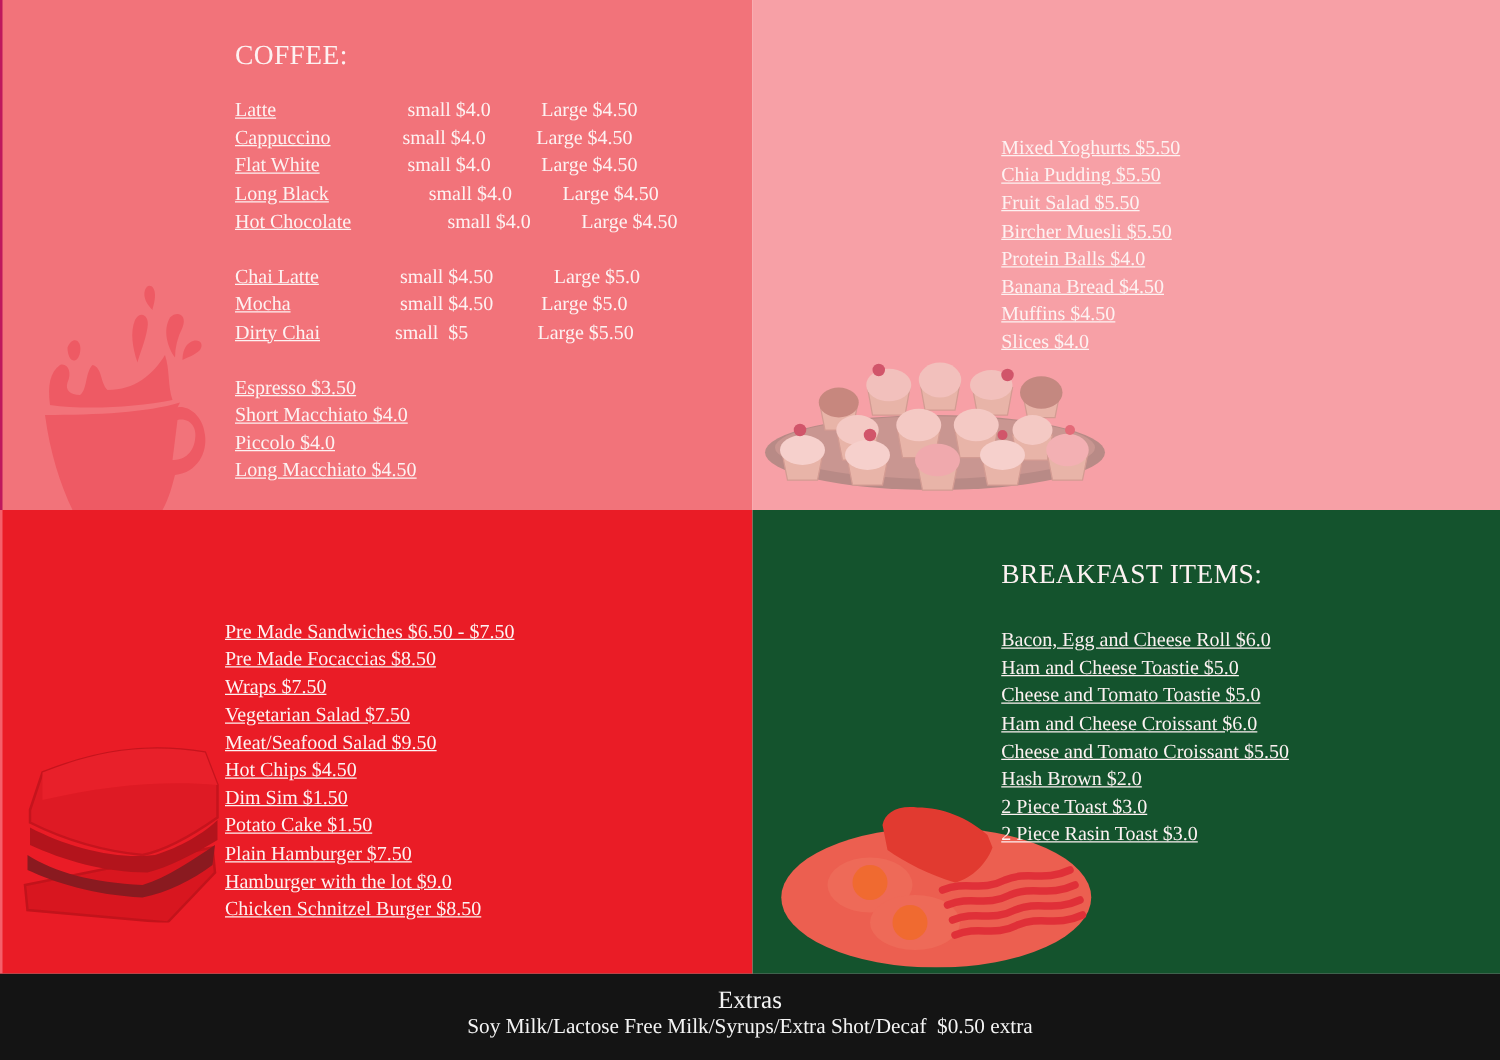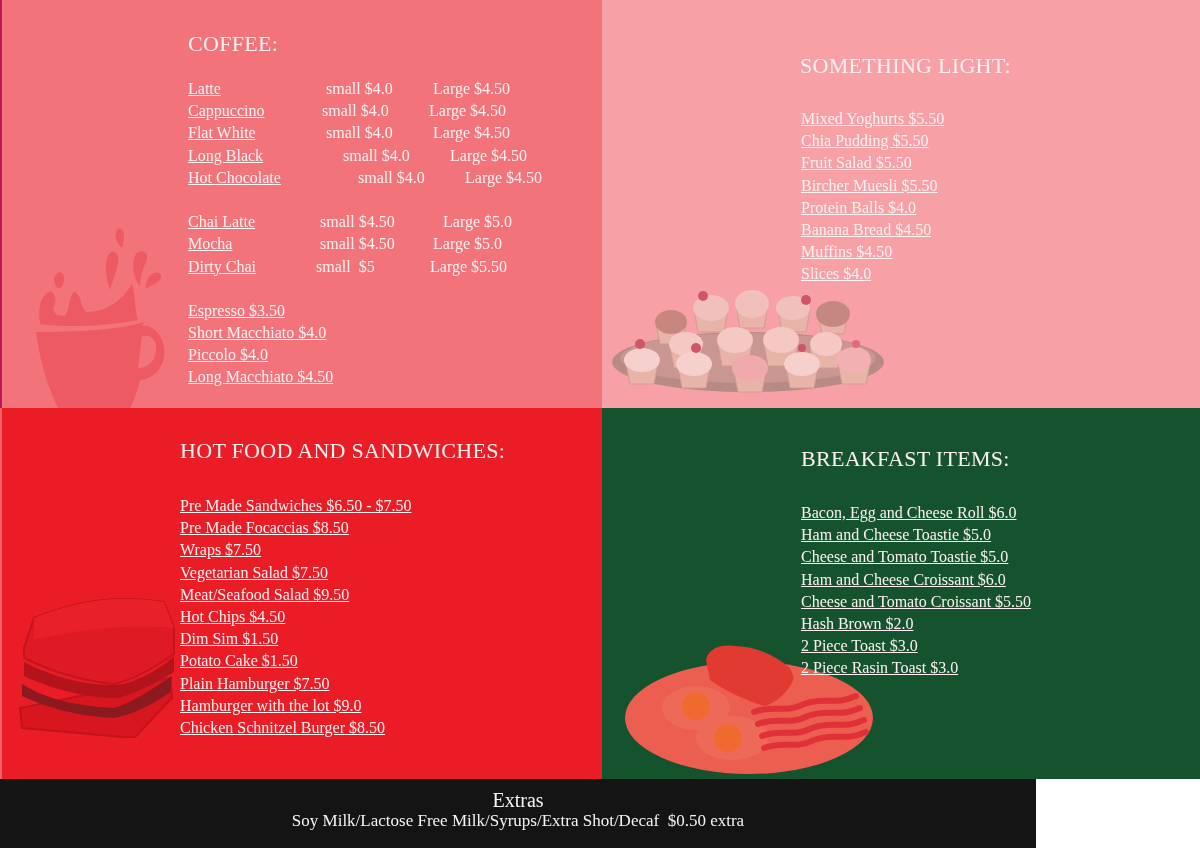--- a/index.html
+++ b/index.html
@@ -6,21 +6,21 @@
     body {
       width: 1200px; height: 848px; position: relative; overflow: hidden;
       font-family: "Liberation Serif", "DejaVu Serif", serif;
       color: #fdf2f2;
     }
     .quad { position: absolute; overflow: hidden; }
     #q-coffee { left: 0; top: 0; width: 602px; height: 408px; background: #f2737a; border-left: 2px solid #be185d; box-sizing: border-box; }
     #q-light { left: 602px; top: 0; width: 598px; height: 408px; background: #f7a0a6; }
     #q-hot { left: 0; top: 408px; width: 602px; height: 371px; background: #ea1c26; border-left: 2px solid #f4606a; box-sizing: border-box; }
     #q-breakfast { left: 602px; top: 408px; width: 598px; height: 371px; background: #14532d; }
-    #footer { position: absolute; left: 0; top: 779px; width: 1036px; height: 69px; background: #141414; text-align: center; color: #f4f4f4; }
+    #footer { position: absolute; left: 0; top: 779px; width: 1200px; height: 69px; background: #141414; text-align: center; color: #f4f4f4; }
 
     .heading { position: absolute; font-size: 22px; letter-spacing: 0.3px; white-space: nowrap; }
     .list { position: absolute; font-size: 16px; line-height: 22.2px; white-space: nowrap; }
     .row { height: 22.2px; position: relative; text-decoration: underline; }
     .gap { height: 22.2px; }
     .c2, .c3 { position: absolute; top: 0; }
 
     .illus { position: absolute; }
     #footer .ft-title { font-size: 20px; padding-top: 10px; line-height: 22px; }
     #footer .ft-line { font-size: 17px; line-height: 20px; }
@@ -108,21 +108,20 @@
         <ellipse cx="192" cy="80" rx="18" ry="12"></ellipse>
         <ellipse cx="244" cy="76" rx="17" ry="13" fill="#f3b0b3"></ellipse>
       </g>
       <circle cx="30" cy="60" r="5" fill="#d1556a"></circle>
       <circle cx="86" cy="64" r="5" fill="#d1556a"></circle>
       <circle cx="192" cy="64" r="4" fill="#d1556a"></circle>
       <circle cx="246" cy="60" r="4" fill="#e46a78"></circle>
     </g>
   </svg>
 
-  <div class="heading" style="left:198px;top:53px">SOMETHING LIGHT:</div>
   <div class="list" style="left:199px;top:108px">
     <div class="row">Mixed Yoghurts $5.50</div>
     <div class="row">Chia Pudding $5.50</div>
     <div class="row">Fruit Salad $5.50</div>
     <div class="row">Bircher Muesli $5.50</div>
     <div class="row">Protein Balls $4.0</div>
     <div class="row">Banana Bread $4.50</div>
     <div class="row">Muffins $4.50</div>
     <div class="row">Slices $4.0</div>
   </div>
@@ -132,21 +131,20 @@
   <svg class="illus" style="left:12px;top:180px" width="162" height="150" viewBox="0 0 162 150">
     <g>
       <path d="M6 120 L8 140 L120 150 L158 110 L156 90 Z" fill="#d8161f" stroke="#c2131b" stroke-width="2"></path>
       <path d="M8 96 C30 110 60 118 100 120 C120 114 140 100 158 88 L156 104 C140 116 120 126 100 130 C60 128 30 118 8 108 Z" fill="#8a1a20"></path>
       <path d="M10 74 C40 90 80 100 110 96 C130 90 150 78 160 68 L160 84 C140 96 120 106 104 110 C70 110 36 100 10 88 Z" fill="#b3141c"></path>
       <path d="M10 60 L20 30 C60 14 100 6 150 14 L160 40 L160 66 C140 80 120 92 100 96 C60 92 30 80 10 70 Z" fill="#de1a24" stroke="#c5141d" stroke-width="2"></path>
       <path d="M20 30 C60 14 100 6 150 14 L160 40 C120 36 70 40 20 52 Z" fill="#e8202a"></path>
     </g>
   </svg>
 
-  <div class="heading" style="left:178px;top:30px">HOT FOOD AND SANDWICHES:</div>
   <div class="list" style="left:178px;top:87px">
     <div class="row">Pre Made Sandwiches $6.50 - $7.50</div>
     <div class="row">Pre Made Focaccias $8.50</div>
     <div class="row">Wraps $7.50</div>
     <div class="row">Vegetarian Salad $7.50</div>
     <div class="row">Meat/Seafood Salad $9.50</div>
     <div class="row">Hot Chips $4.50</div>
     <div class="row">Dim Sim $1.50</div>
     <div class="row">Potato Cake $1.50</div>
     <div class="row">Plain Hamburger $7.50</div>

